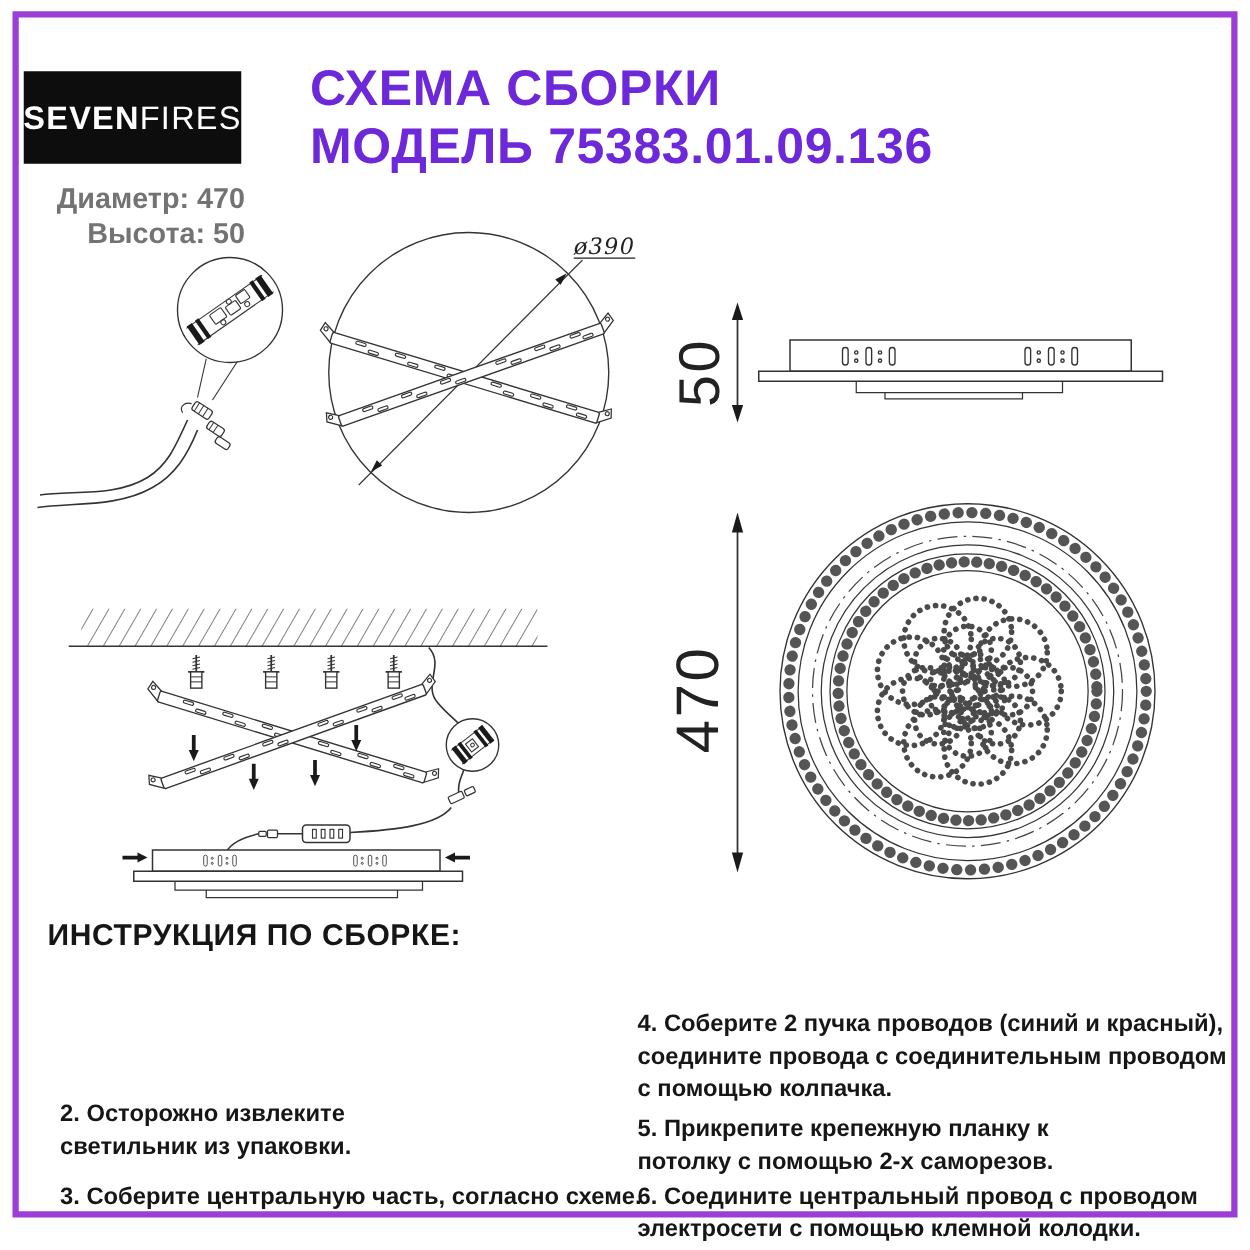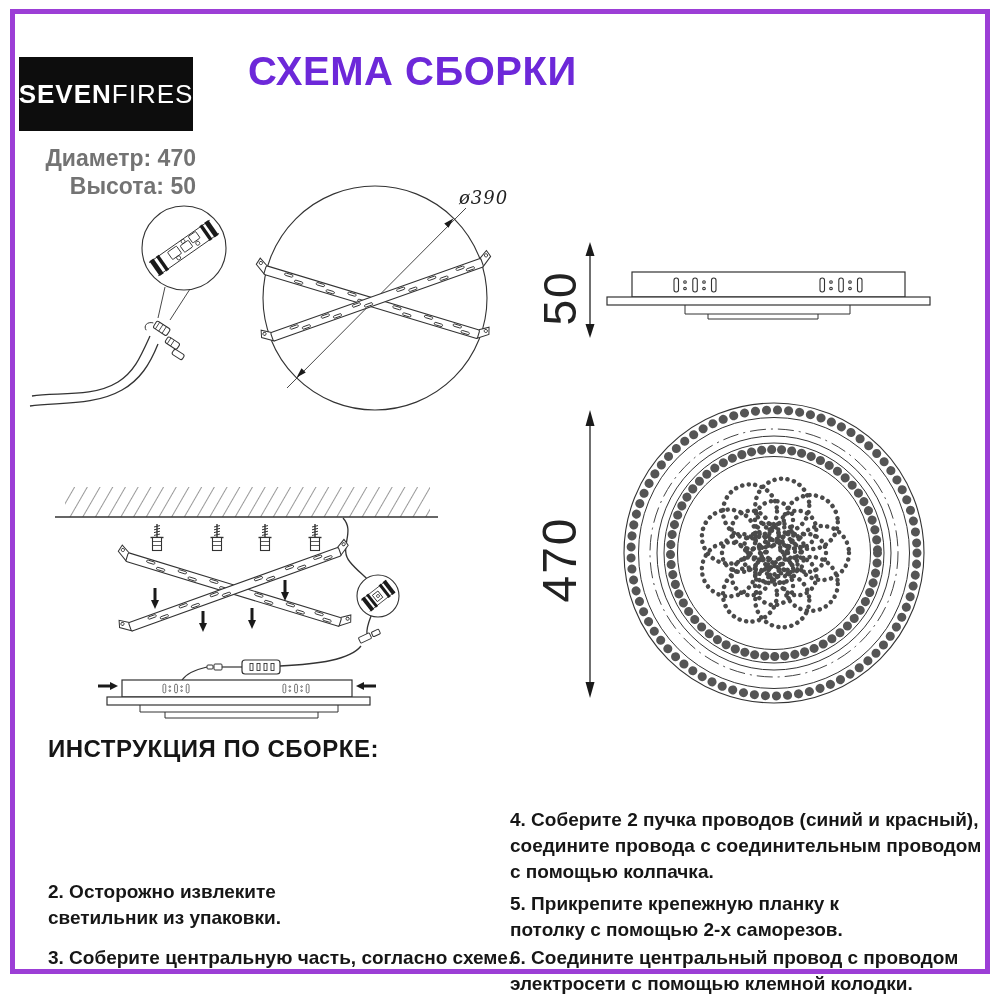--- a/index.html
+++ b/index.html
@@ -16,30 +16,30 @@
   .logo .l{font-weight:400;}
   .title{position:absolute;left:248px;top:48px;font-size:40px;font-weight:700;
          line-height:46px;letter-spacing:.5px;color:#6d28d9;}
   .dims{position:absolute;left:20px;top:144px;width:176px;text-align:right;
         font-size:23px;font-weight:600;line-height:28px;color:#737373;}
   
   .abs{position:absolute;}
   svg{display:block;}
   .dimlabel{position:absolute;color:#222;font-weight:400;}
   .lab390{left:459px;top:187px;font-family:"DejaVu Serif",serif;font-style:italic;
-          font-size:18px;letter-spacing:1px;text-underline-offset:3px;
+          font-size:18px;letter-spacing:1px;text-decoration:underline;text-underline-offset:3px;
           text-decoration-thickness:1px;}
   .vbox{position:absolute;display:flex;align-items:center;justify-content:center;}
   .vbox span{transform:rotate(-90deg);white-space:nowrap;font-weight:400;color:#222;}
   .vb50{left:534px;top:255px;width:52px;height:85px;}
   .vb50 span{font-size:46px;letter-spacing:2px;}
   .vb470{left:532px;top:512px;width:54px;height:95px;}
   .vb470 span{font-size:48px;letter-spacing:2px;}
   
-  .instr-heading{position:absolute;left:48px;top:735px;font-size:24px;font-weight:700;
+  .instr-heading{position:absolute;left:38px;top:735px;font-size:24px;font-weight:700;
                  letter-spacing:.5px;color:#161616;}
   .instr{position:absolute;font-size:19px;font-weight:600;line-height:26px;
          white-space:pre-line;color:#161616;}
   .i1{left:48px;top:792px;} .i2{left:48px;top:860px;} .i3{left:48px;top:926px;}
   .i4{left:510px;top:788px;} .i5{left:510px;top:872px;} .i6{left:510px;top:926px;}
 </style>
 </head>
 <body>
 
 <div class="sheet">
@@ -98,20 +98,21 @@
   </svg>
 
   <div class="frame"></div>
 
   <div class="logo">
     <span class="b">SEVEN</span>
       <span class="l">FIRES</span>
   </div>
   <div class="title">
     <div>СХЕМА СБОРКИ</div>
+    <div>МОДЕЛЬ 75383.01.09.136</div>
   </div>
   <div class="dims">
     <div>Диаметр: 470</div>
     <div>Высота: 50</div>
   </div>
 
   <div class="abs" style="left:22px;top:196px">
     <svg width="230" height="245" viewBox="0 0 230 245">
       <g fill="none" stroke="#333" stroke-width="1.2">
         <circle cx="162" cy="52" r="42" fill="#fff" stroke-width="1.1"></circle>

